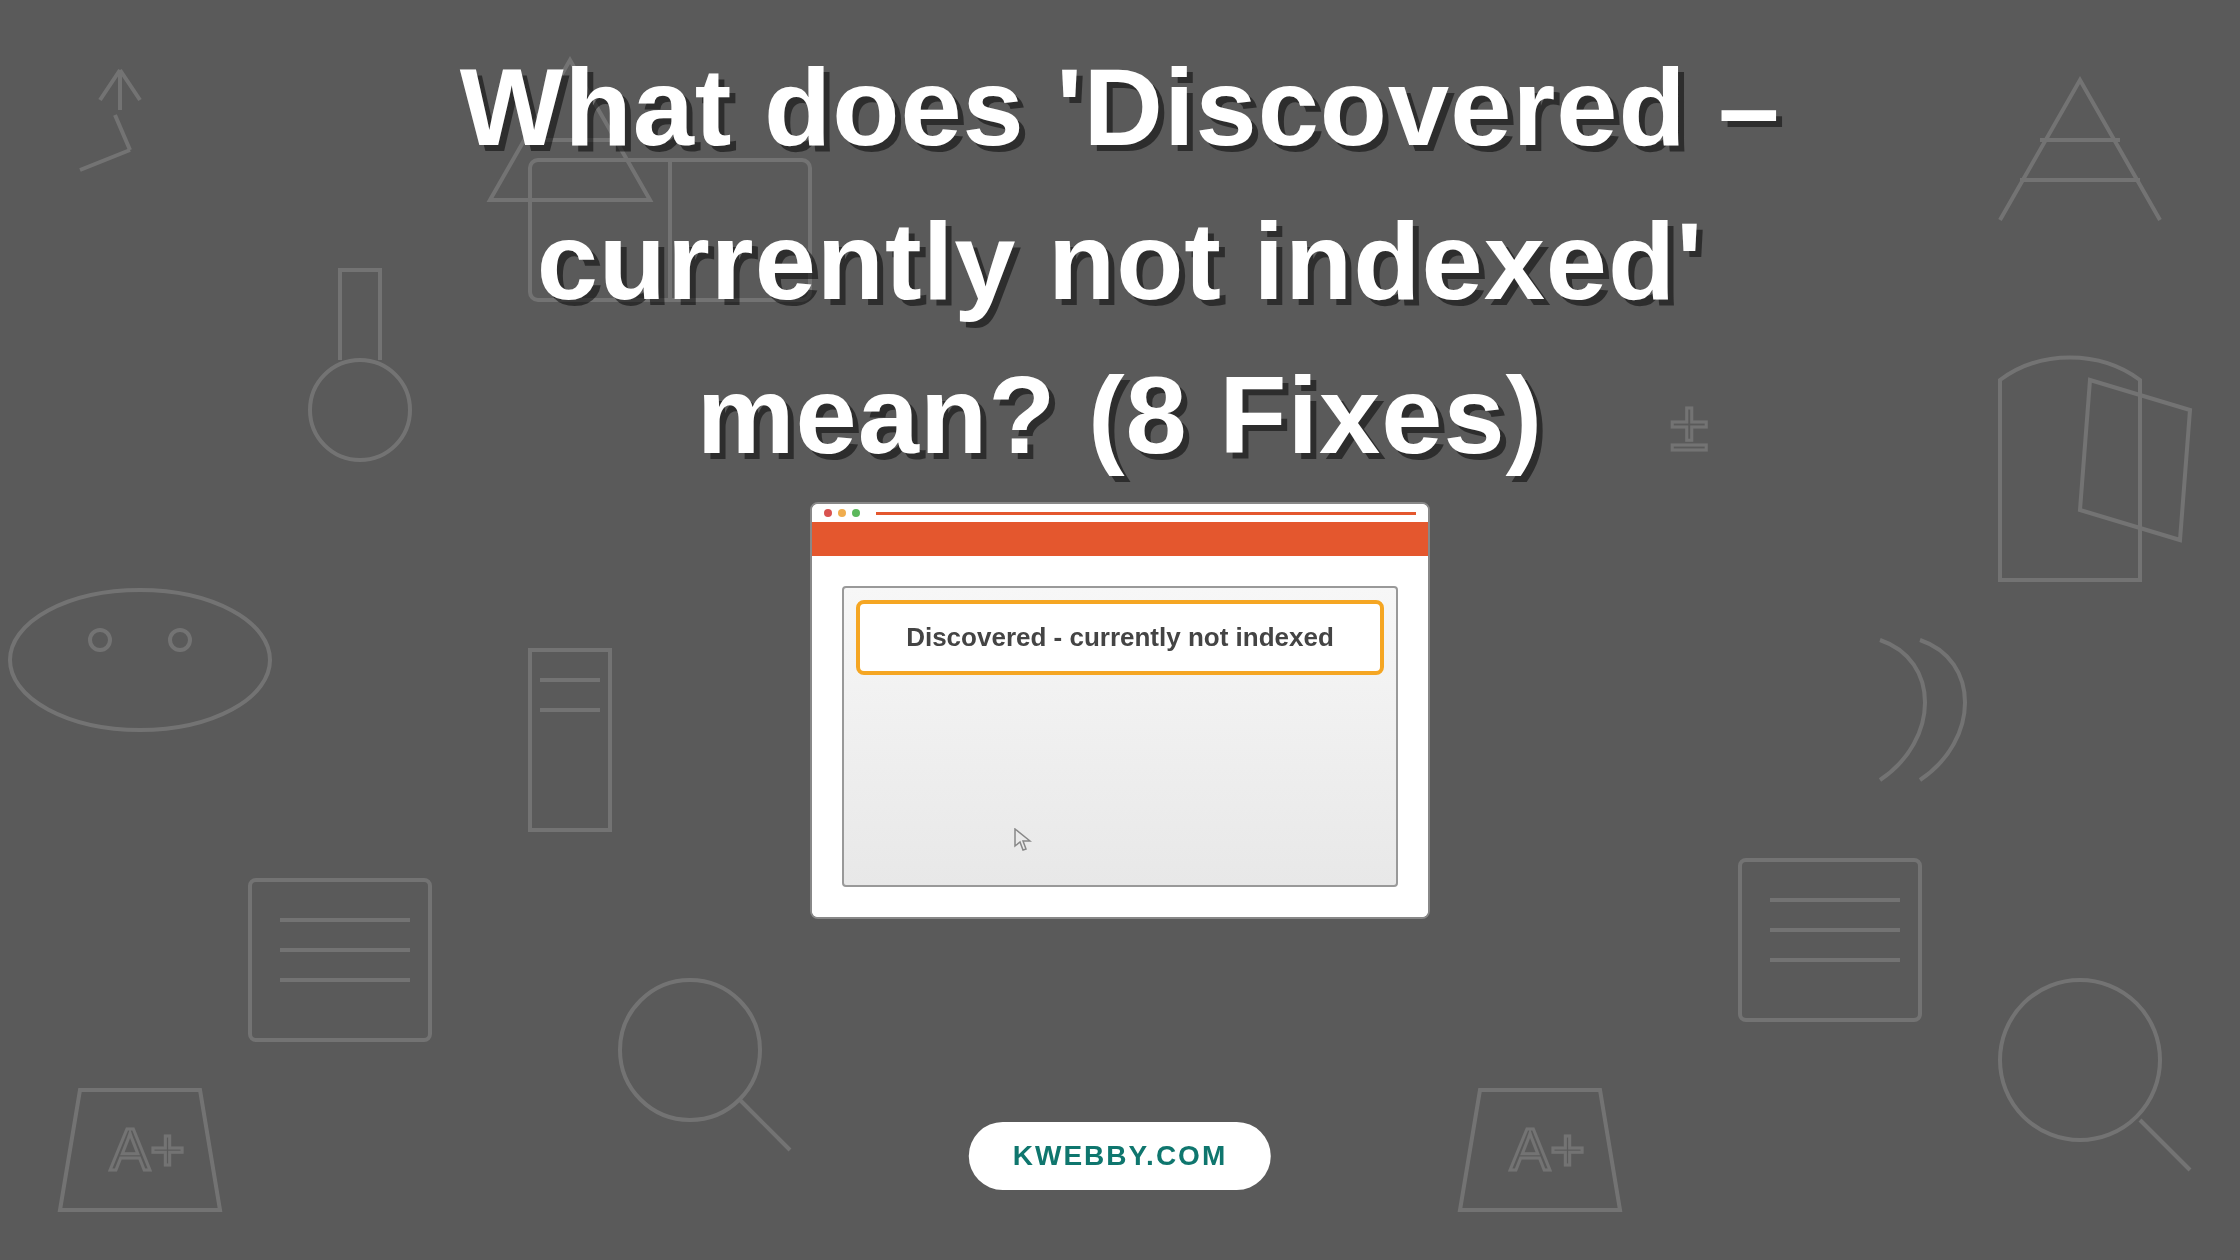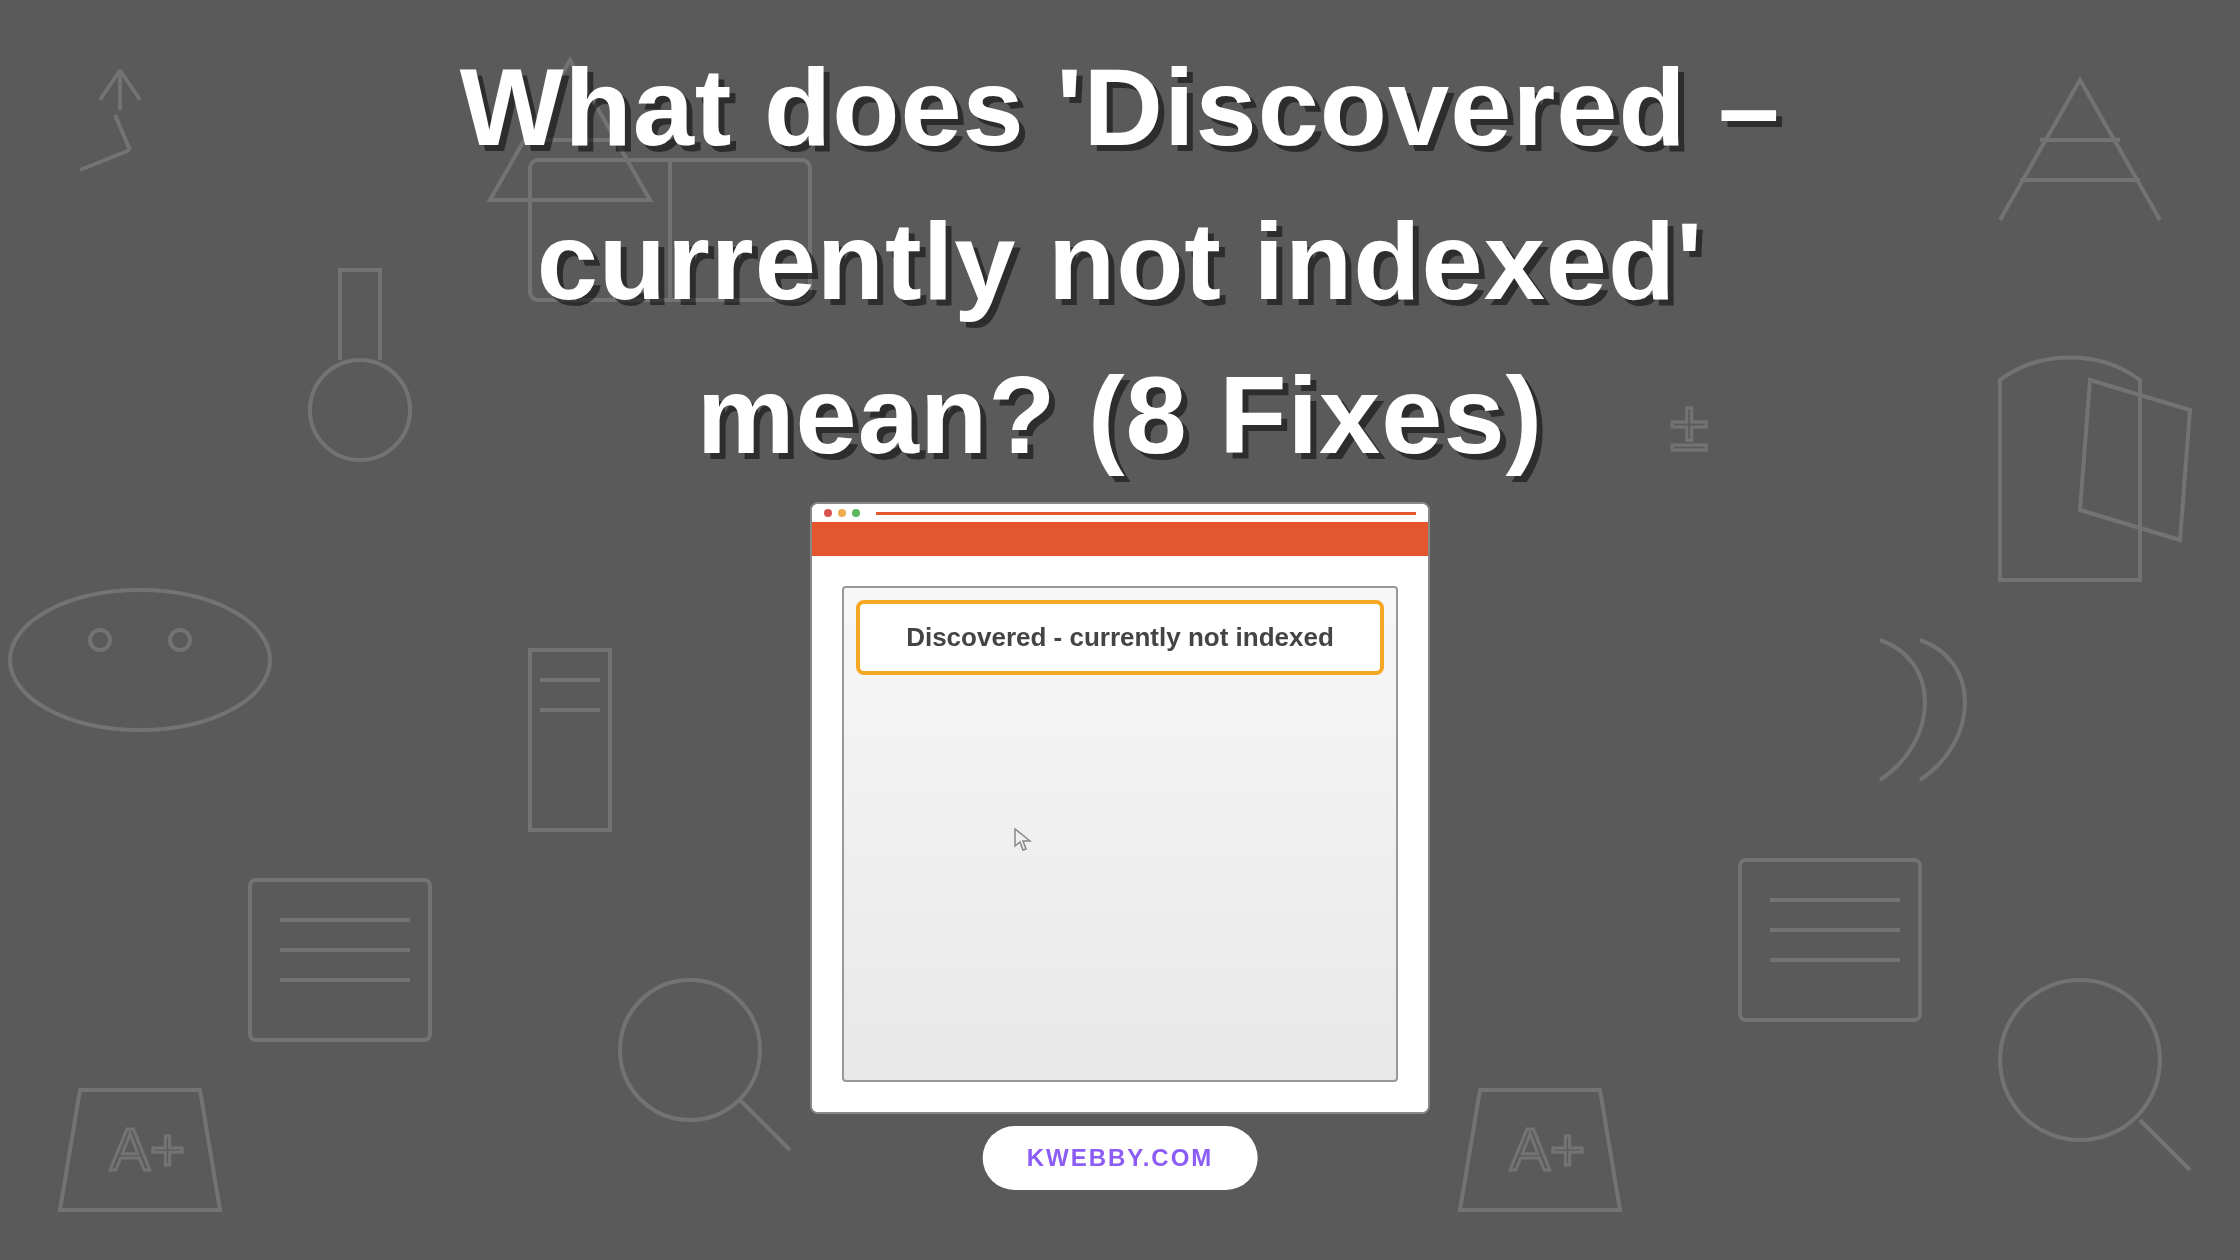--- a/index.html
+++ b/index.html
@@ -36,21 +36,21 @@
   line-height: 1.4;
   text-shadow: 6px 6px 0 rgba(0,0,0,0.5);
   letter-spacing: 1px;
 }
 .browser-window {
   position: absolute;
   top: 502px;
   left: 50%;
   transform: translateX(-50%);
   width: 620px;
-  height: 612px;
+  height: 417px;
   background: #ffffff;
   border-radius: 8px;
   border: 2px solid #888;
   overflow: hidden;
 }
 .browser-titlebar {
   height: 18px;
   background: #ffffff;
   display: flex;
   align-items: center;
@@ -98,24 +98,24 @@
   height: 24px;
 }
 .badge {
   position: absolute;
   bottom: 70px;
   left: 50%;
   transform: translateX(-50%);
   background: #ffffff;
   border-radius: 999px;
   padding: 18px 44px;
-  font-size: 24px;
+  font-size: 28px;
   font-weight: 800;
   letter-spacing: 2px;
-  color: #8b5cf6;
+  color: #0f766e;
 }
 </style>
 </head>
 <body>
 
 <div class="doodle-layer">
   <svg class="doodle" style="top:60px;left:60px" width="120" height="120">
       <path d="M60 10 L40 40 M60 10 L80 40 M60 10 L60 50 M55 55 L70 90 M70 90 L20 110"></path>
     </svg>
   <svg class="doodle" style="top:40px;left:470px" width="200" height="200">

